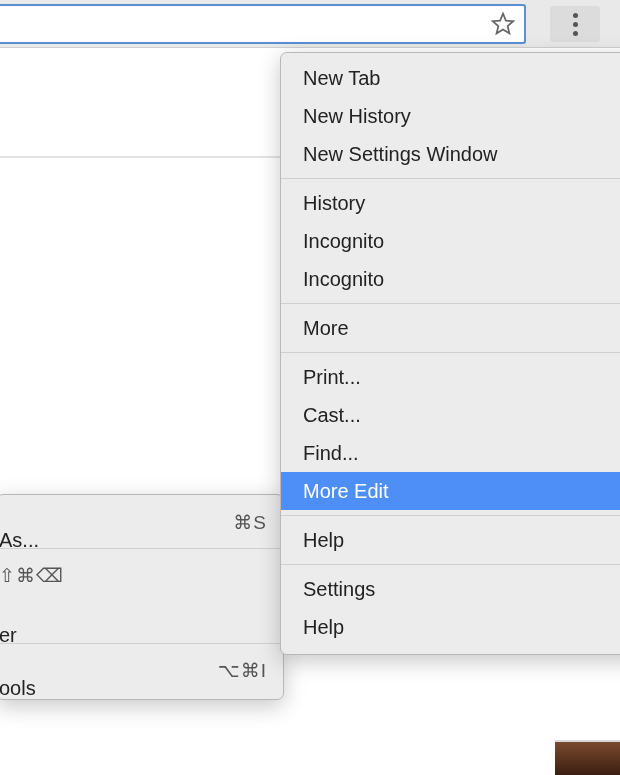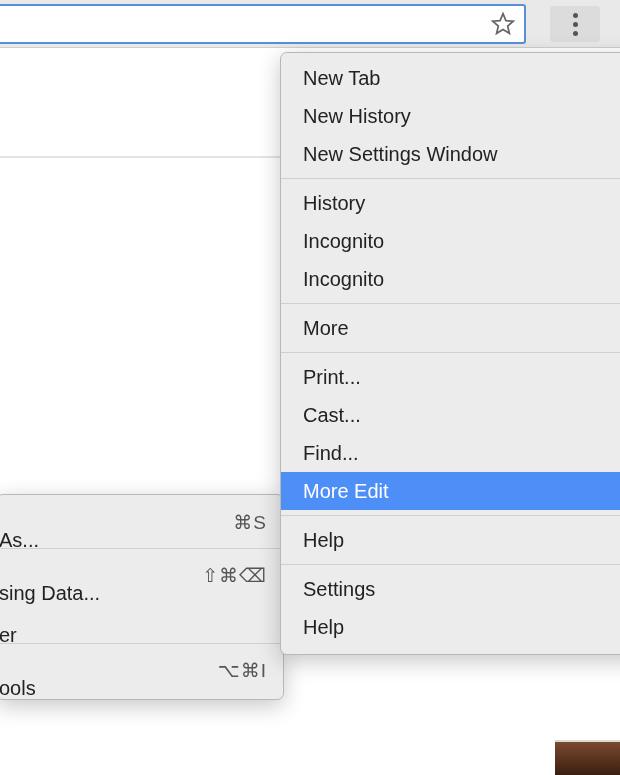--- a/index.html
+++ b/index.html
@@ -150,21 +150,20 @@
 
 <div class="bg-sliver"></div>
 
 <div class="submenu">
   <div class="sub-item">
     <span class="lab">As...</span>
     <span class="shortcut">⌘S</span>
   </div>
   <div class="sep"></div>
   <div class="sub-item">
-    <span class="lab">sing Data...</span>
     <span class="shortcut">⇧⌘⌫</span>
   </div>
   <div class="sub-item">
     <span class="lab">er</span>
     <span class="shortcut"></span>
   </div>
   <div class="sep"></div>
   <div class="sub-item">
     <span class="lab">ools</span>
     <span class="shortcut">⌥⌘I</span>

